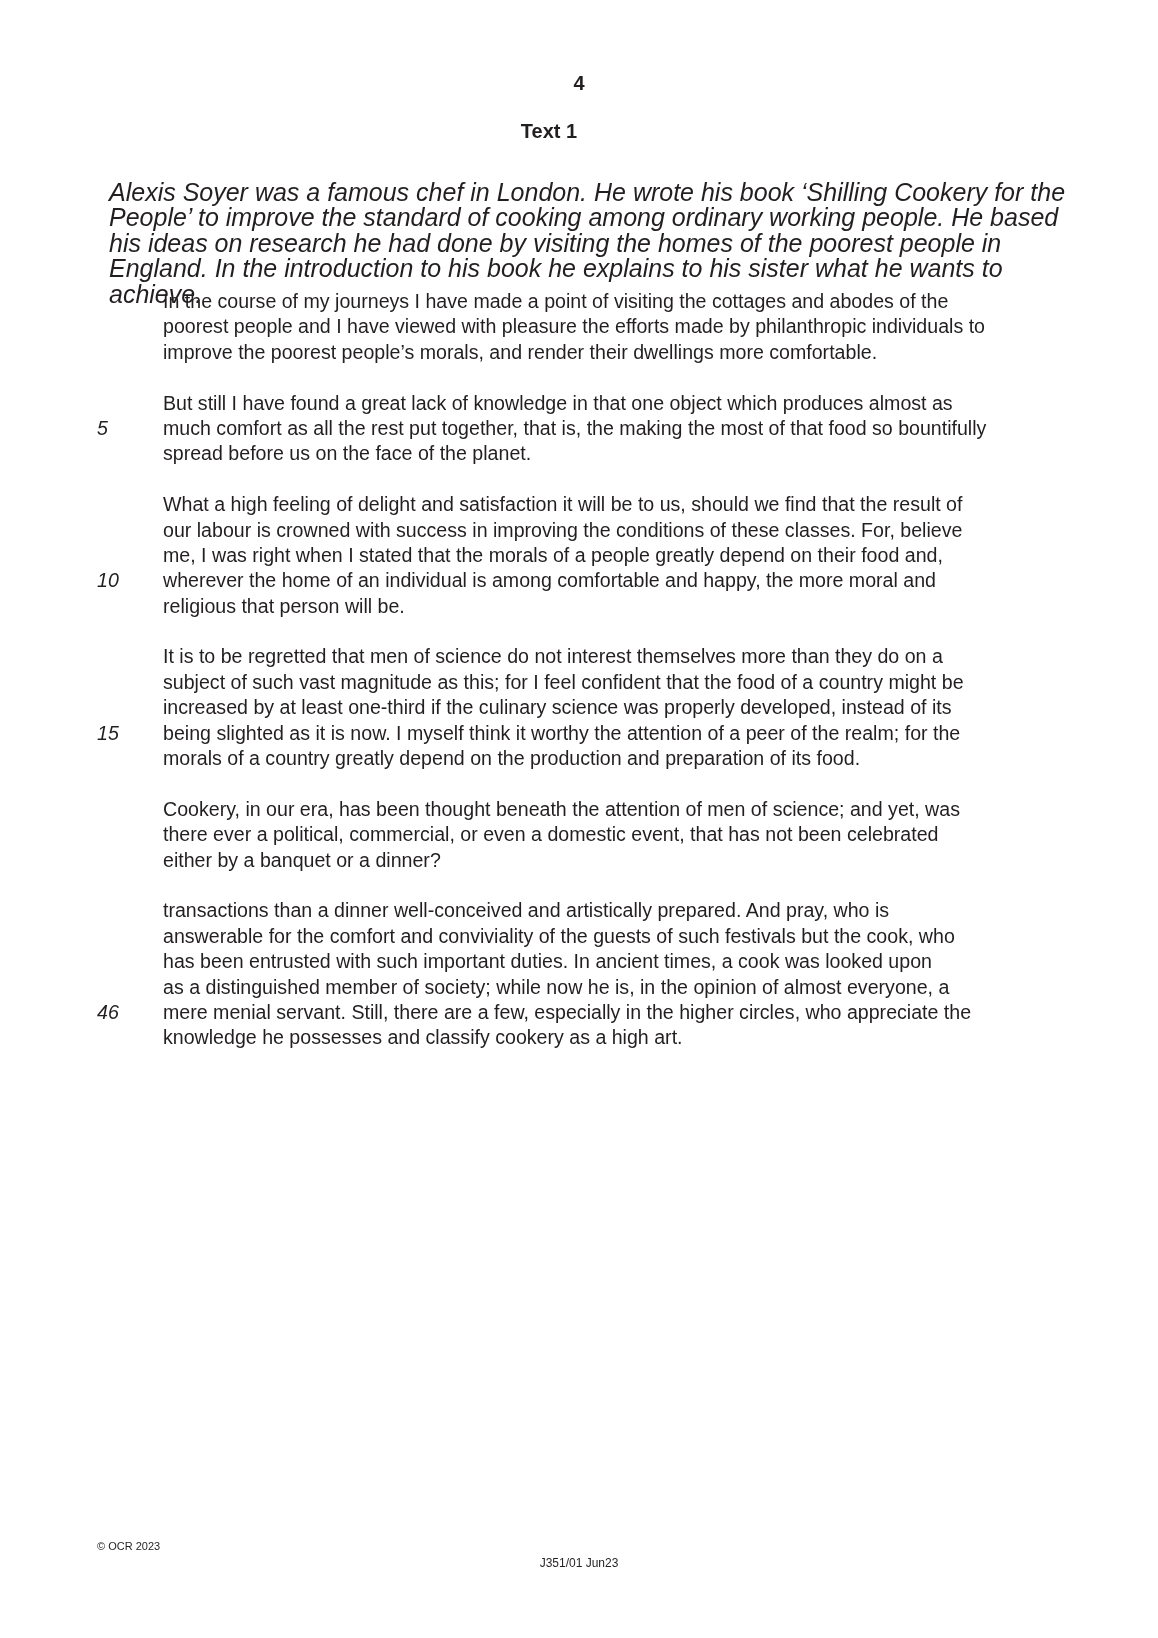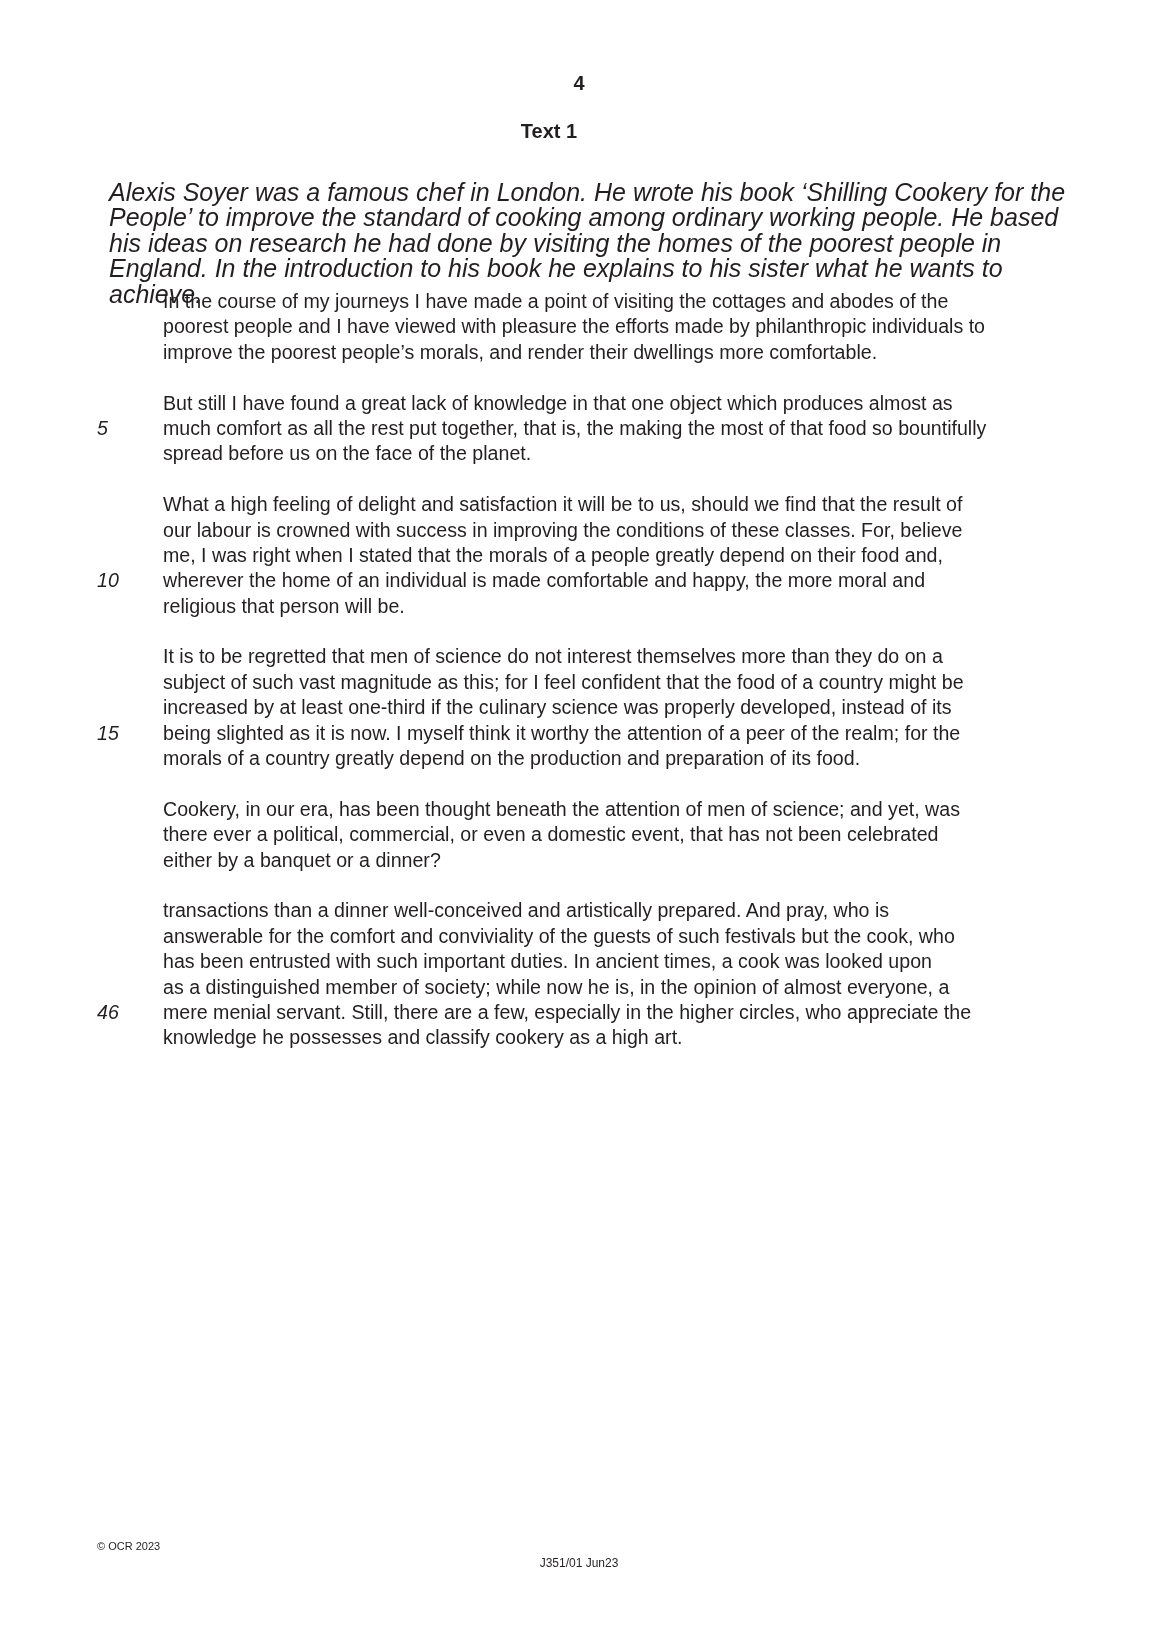--- a/index.html
+++ b/index.html
@@ -81,21 +81,21 @@
       <div class="line">
         <span class="line-num"></span>
         <span class="line-text">our labour is crowned with success in improving the conditions of these classes. For, believe</span>
       </div>
       <div class="line">
         <span class="line-num"></span>
         <span class="line-text">me, I was right when I stated that the morals of a people greatly depend on their food and,</span>
       </div>
       <div class="line">
         <span class="line-num">10</span>
-        <span class="line-text">wherever the home of an individual is made comfortable and happy, the more moral and</span>
+        <span class="line-text">wherever the home of an individual is among comfortable and happy, the more moral and</span>
       </div>
       <div class="line">
         <span class="line-num"></span>
         <span class="line-text">religious that person will be.</span>
       </div>
     </div>
     <div class="para">
       <div class="line">
         <span class="line-num"></span>
         <span class="line-text">It is to be regretted that men of science do not interest themselves more than they do on a</span>

